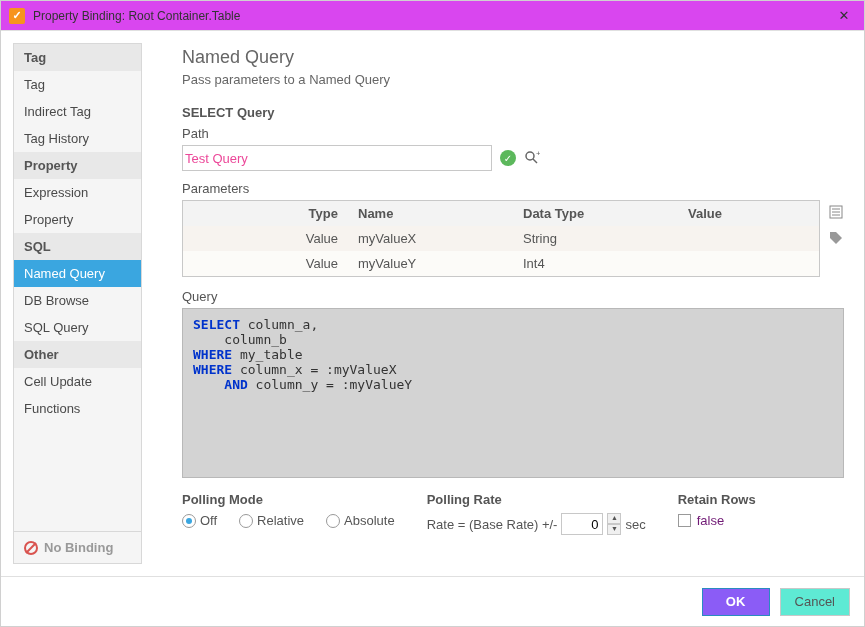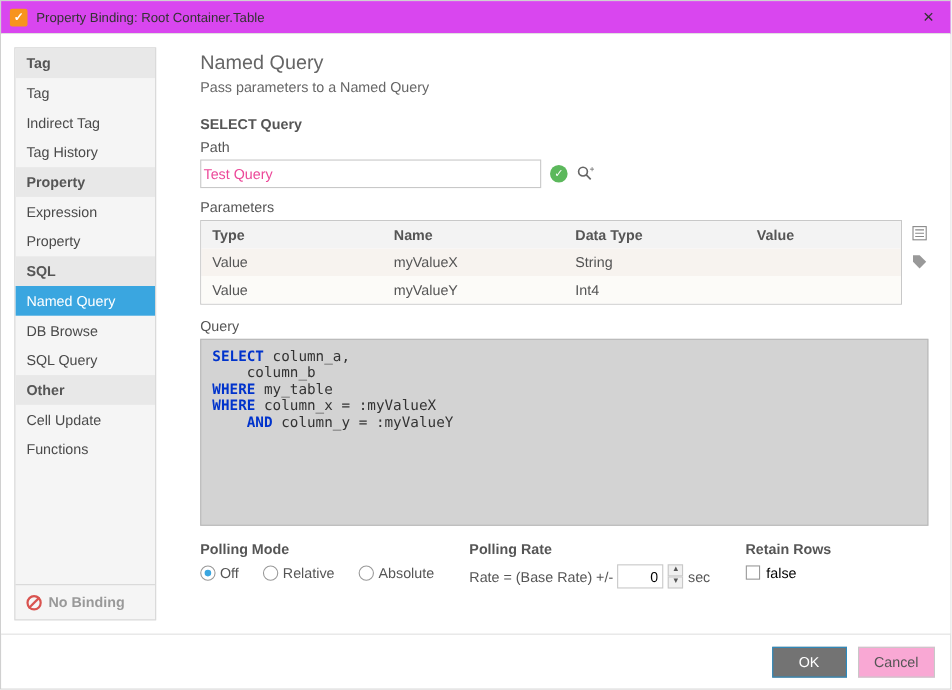--- a/index.html
+++ b/index.html
@@ -35,21 +35,21 @@
     .path-input { flex: 0 0 310px; height: 26px; border: 1px solid #c8c8c8; padding: 0 2px; font-size: 13px; color: #ec4899; }
     .icon-check { width: 16px; height: 16px; border-radius: 50%; background: #5cb85c; color: #fff; display: flex; align-items: center; justify-content: center; font-size: 10px; }
     .icon-search { width: 16px; height: 16px; position: relative; cursor: pointer; color: #666; font-size: 14px; }
     
     .table { border: 1px solid #c8c8c8; margin-bottom: 12px; }
     .table-row { display: flex; }
     .table-row.header { background: #f3f3f3; font-weight: bold; }
     .table-row.data:nth-child(even) { background: #f7f3ef; }
     .table-row.data:nth-child(odd) { background: #fcfbf8; }
     .table-cell { padding: 5px 10px; font-size: 13px; color: #555; }
-    .table-cell.type { width: 165px; }
+    .table-cell.type { width: 165px; text-align: right; }
     .table-cell.name { width: 165px; }
     .table-cell.datatype { width: 165px; }
     .table-cell.value { flex: 1; }
     
     .table-container { display: flex; align-items: flex-start; gap: 8px; }
     .table-wrap { flex: 1; }
     .table-side-icons { display: flex; flex-direction: column; gap: 10px; padding-top: 4px; }
     .side-icon { width: 16px; height: 16px; color: #888; cursor: pointer; }
     
     .query-box { background: #d3d3d3; border: 1px solid #b8b8b8; padding: 8px 10px; font-family: Consolas, monospace; font-size: 13px; color: #333; height: 170px; white-space: pre; overflow: auto; }
@@ -60,25 +60,25 @@
     .bottom-label { font-weight: bold; color: #555; font-size: 13px; margin-bottom: 6px; }
     .radio-row { display: flex; gap: 22px; align-items: center; }
     .radio-opt { display: flex; align-items: center; gap: 4px; font-size: 13px; color: #555; cursor: pointer; }
     .radio { width: 14px; height: 14px; border: 1px solid #999; border-radius: 50%; display: inline-block; position: relative; }
     .radio.checked::after { content: ""; position: absolute; width: 6px; height: 6px; background: #3aa6e0; border-radius: 50%; top: 3px; left: 3px; }
     .rate-row { display: flex; align-items: center; gap: 4px; font-size: 13px; color: #555; }
     .rate-input { width: 42px; height: 22px; border: 1px solid #c8c8c8; text-align: right; padding: 0 4px; font-size: 13px; }
     .spinner { display: flex; flex-direction: column; }
     .spinner-btn { width: 14px; height: 11px; border: 1px solid #c8c8c8; background: #f0f0f0; font-size: 7px; line-height: 7px; text-align: center; cursor: pointer; }
     .checkbox { width: 13px; height: 13px; border: 1px solid #999; display: inline-block; }
-    .retain-row { display: flex; align-items: center; gap: 6px; font-size: 13px; color: #000000; }
+    .retain-row { display: flex; align-items: center; gap: 6px; font-size: 13px; color: #701a75; }
     
     .footer { height: 50px; border-top: 1px solid #e0e0e0; display: flex; align-items: center; justify-content: flex-end; padding: 0 14px; gap: 10px; }
-    .btn { min-width: 68px; height: 28px; border: 1px solid #c8c8c8; background: #f9a8d4; font-size: 13px; color: #555; cursor: pointer; padding: 0 14px; }
-    .btn.primary { background: #737373; border-color: #2a8bc0; color: #fff; font-weight: normal; }
+    .btn { min-width: 68px; height: 28px; border: 1px solid #c8c8c8; background: #5eead4; font-size: 13px; color: #555; cursor: pointer; padding: 0 14px; }
+    .btn.primary { background: #8b5cf6; border-color: #2a8bc0; color: #fff; font-weight: bold; }
   </style>
 </head>
 <body>
 
 <div class="window">
 
   <div class="titlebar">
     <div class="titlebar-icon"></div>
     <div class="titlebar-title">Property Binding: Root Container.Table</div>
     <div class="titlebar-close">✕</div>

